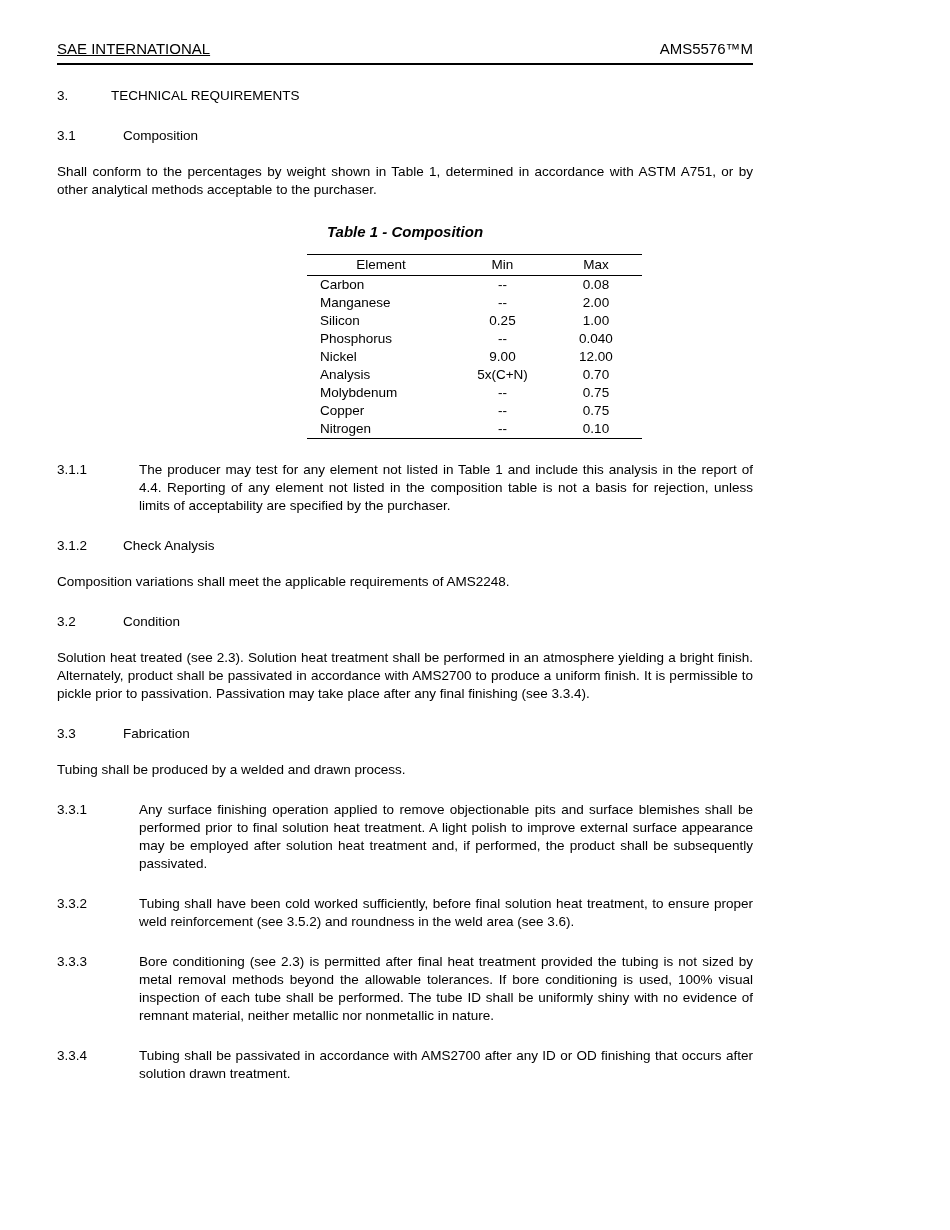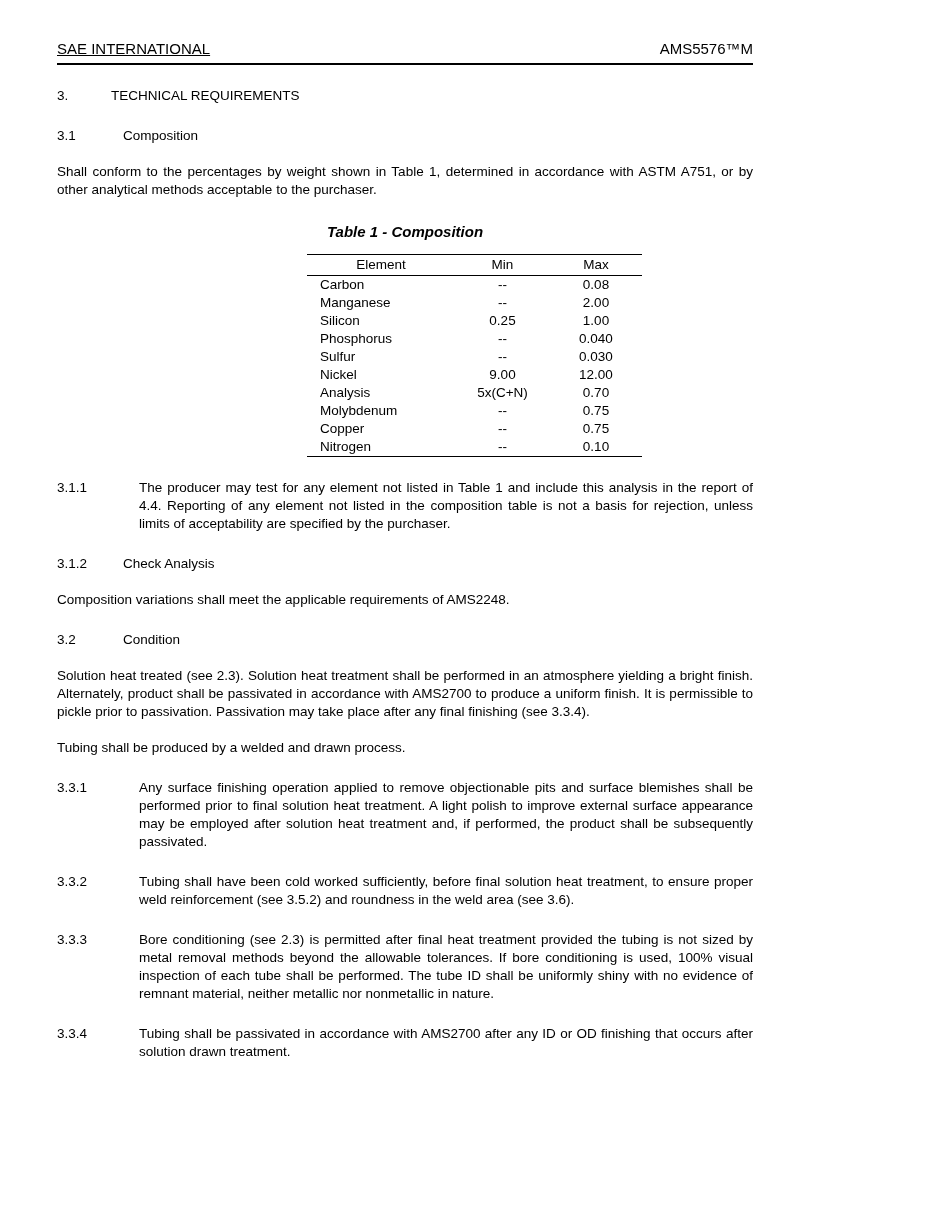--- a/index.html
+++ b/index.html
@@ -139,25 +139,20 @@
           <td class="cell-element">Silicon</td>
           <td class="cell-num">0.25</td>
           <td class="cell-num">1.00</td>
         </tr>
         <tr>
           <td class="cell-element">Phosphorus</td>
           <td class="cell-num">--</td>
           <td class="cell-num">0.040</td>
         </tr>
         <tr>
-          <td class="cell-element">Sulfur</td>
-          <td class="cell-num">--</td>
-          <td class="cell-num">0.030</td>
-        </tr>
-        <tr>
           <td class="cell-element">Nickel</td>
           <td class="cell-num">9.00</td>
           <td class="cell-num">12.00</td>
         </tr>
         <tr>
           <td class="cell-element">Analysis</td>
           <td class="cell-num">5x(C+N)</td>
           <td class="cell-num">0.70</td>
         </tr>
         <tr>
@@ -190,20 +185,24 @@
 
   <div class="block para plain">Composition variations shall meet the applicable requirements of AMS2248.</div>
 
   <div class="block hang">
     <span class="num w40">3.2</span>
     <span class="btext">Condition</span>
   </div>
 
   <div class="block para plain">Solution heat treated (see 2.3). Solution heat treatment shall be performed in an atmosphere yielding a bright finish. Alternately, product shall be passivated in accordance with AMS2700 to produce a uniform finish. It is permissible to pickle prior to passivation. Passivation may take place after any final finishing (see 3.3.4).</div>
 
+  <div class="block hang">
+    <span class="num w40">3.3</span>
+    <span class="btext">Fabrication</span>
+  </div>
 
   <div class="block para plain">Tubing shall be produced by a welded and drawn process.</div>
 
   <div class="block hang">
     <span class="num w56">3.3.1</span>
     <span class="btext">Any surface finishing operation applied to remove objectionable pits and surface blemishes shall be performed prior to final solution heat treatment. A light polish to improve external surface appearance may be employed after solution heat treatment and, if performed, the product shall be subsequently passivated.</span>
   </div>
 
   <div class="block hang">
     <span class="num w56">3.3.2</span>

